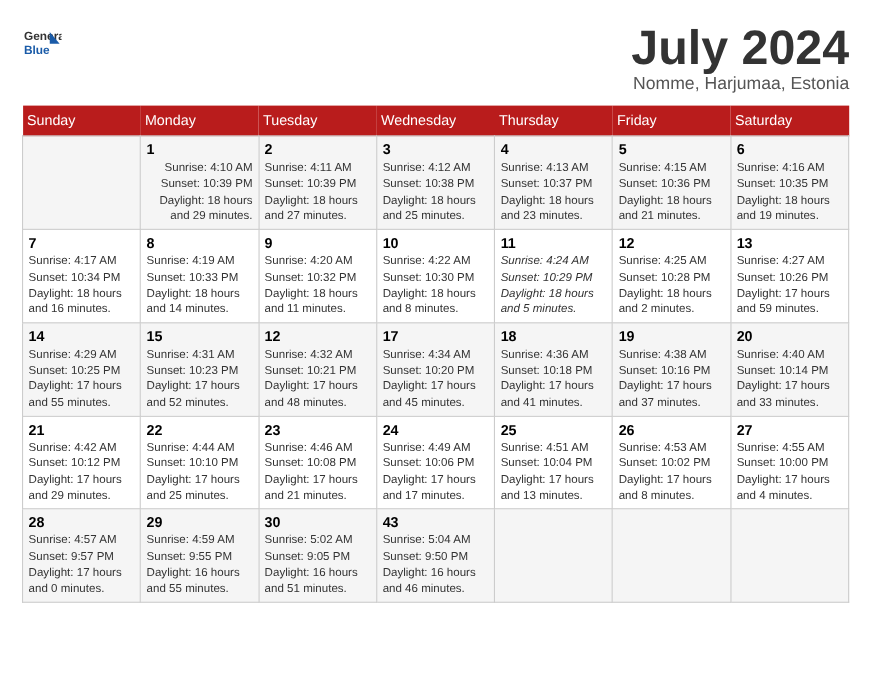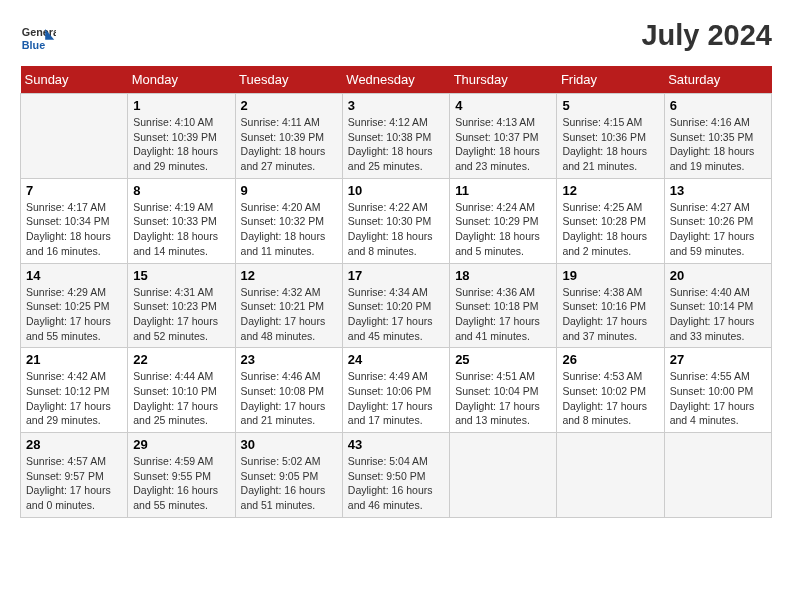--- a/index.html
+++ b/index.html
@@ -22,21 +22,21 @@
       gap: 4px;
     }
     .logo-icon {
       width: 36px;
       height: 36px;
     }
     .title-block {
       text-align: right;
     }
     .month-title {
-      font-size: 29px;
+      font-size: 44px;
       font-weight: bold;
       color: #333;
       line-height: 1.1;
     }
     .location {
       font-size: 16px;
       color: #555;
     }
     table {
       width: 100%;
@@ -82,41 +82,42 @@
 <div class="header">
   <div class="logo">
     <svg class="logo-icon" viewBox="0 0 40 40">
       <text x="2" y="18" font-family="Arial" font-size="12" font-weight="bold" fill="#333">General</text>
       <text x="2" y="32" font-family="Arial" font-size="12" font-weight="bold" fill="#1a5ba8">Blue</text>
       <polygon points="28,10 38,22 28,22" fill="#1a5ba8"></polygon>
     </svg>
   </div>
   <div class="title-block">
     <div class="month-title">July 2024</div>
+    <div class="location">Nomme, Harjumaa, Estonia</div>
   </div>
 </div>
 
 <table>
   <thead>
     <tr>
     <th>Sunday</th>
         <th>Monday</th>
         <th>Tuesday</th>
         <th>Wednesday</th>
         <th>Thursday</th>
         <th>Friday</th>
         <th>Saturday</th>
       </tr>
   </thead>
   <tbody id="calendar-body">
   <tr>
         <td></td>
         <td>
           <span class="day-num">1</span>
-          <div class="day-info" style="white-space: pre-line;">Sunrise: 4:10 AM
+          <div class="day-info" style="white-space: pre-line; text-align: right;">Sunrise: 4:10 AM
 Sunset: 10:39 PM
 Daylight: 18 hours
 and 29 minutes.</div>
         </td>
         <td>
           <span class="day-num">2</span>
           <div class="day-info" style="white-space: pre-line;">Sunrise: 4:11 AM
 Sunset: 10:39 PM
 Daylight: 18 hours
 and 27 minutes.</div>
@@ -174,21 +175,21 @@
         </td>
         <td>
           <span class="day-num">10</span>
           <div class="day-info" style="white-space: pre-line;">Sunrise: 4:22 AM
 Sunset: 10:30 PM
 Daylight: 18 hours
 and 8 minutes.</div>
         </td>
         <td>
           <span class="day-num">11</span>
-          <div class="day-info" style="white-space: pre-line;">Sunrise: 4:24 AM
+          <div class="day-info" style="white-space: pre-line; font-style: italic;">Sunrise: 4:24 AM
 Sunset: 10:29 PM
 Daylight: 18 hours
 and 5 minutes.</div>
         </td>
         <td>
           <span class="day-num">12</span>
           <div class="day-info" style="white-space: pre-line;">Sunrise: 4:25 AM
 Sunset: 10:28 PM
 Daylight: 18 hours
 and 2 minutes.</div>

